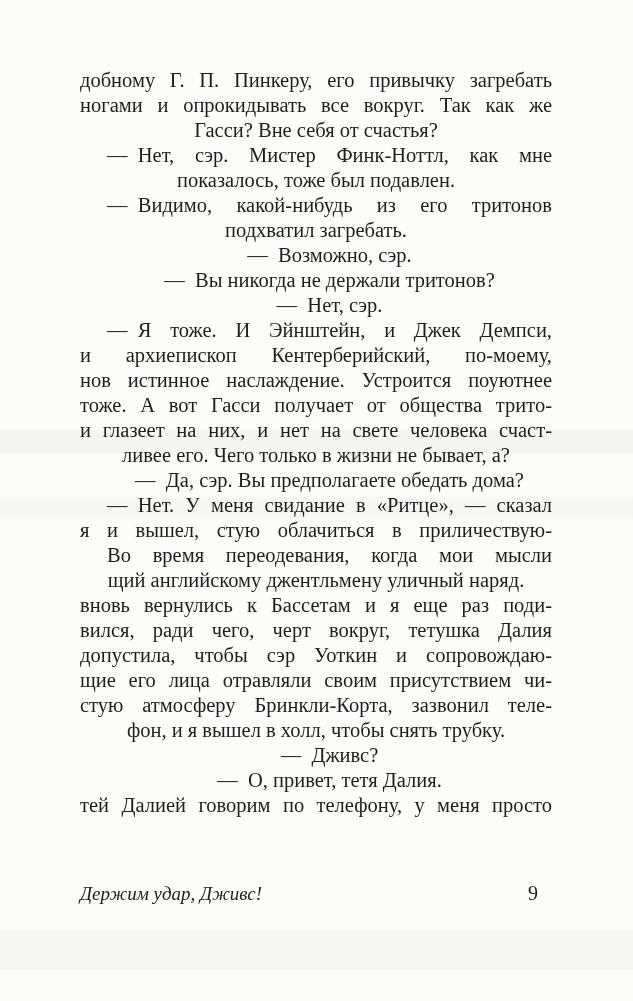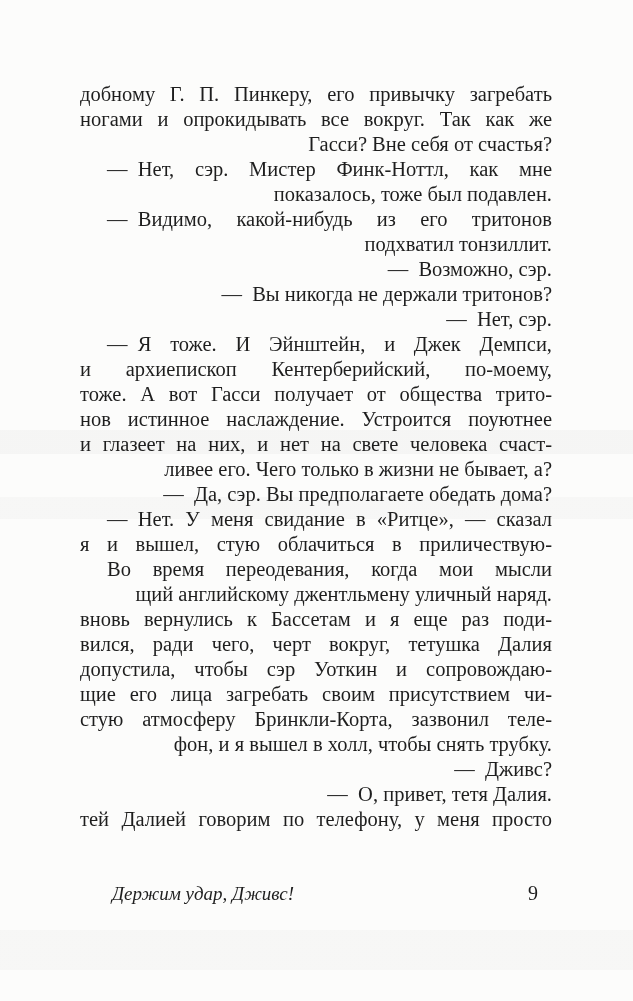--- a/index.html
+++ b/index.html
@@ -16,30 +16,30 @@
     color: #1e1e1e;
     background:
       linear-gradient(rgba(120,120,120,0.05), rgba(120,120,120,0.05)) 0px 430px / 633px 24px no-repeat,
       linear-gradient(rgba(120,120,120,0.04), rgba(120,120,120,0.04)) 0px 497px / 633px 22px no-repeat,
       linear-gradient(rgba(120,120,120,0.04), rgba(120,120,120,0.04)) 0px 930px / 633px 40px no-repeat,
       #fcfcfb;
   }
   .text-block {
     position: absolute;
     left: 80px;
-    top: 82px;
+    top: 68px;
     width: 472px;
   }
   .line {
     height: 25px;
     line-height: 25px;
     font-size: 20.5px;
     white-space: normal;
     overflow: hidden;
-    text-align: right;
+    text-align: center;
   }
   .line.j {
     text-align: justify;
     text-align-last: justify;
   }
   .line.ind {
     padding-left: 27px;
   }
   .footer {
     position: absolute;
@@ -47,58 +47,57 @@
     top: 881px;
     width: 472px;
     display: flex;
     justify-content: space-between;
     align-items: baseline;
   }
   .running-title {
     font-style: italic;
     font-size: 19px;
     line-height: 25px;
-    margin-left: 32px;
   }
   .page-number {
     font-size: 20px;
     line-height: 25px;
     margin-right: 14px;
   }
 </style>
 </head>
 <body>
 
 <div class="page">
   <div class="text-block" id="text-block">
       <div class="line j">добному Г. П. Пинкеру, его привычку загребать</div>
       <div class="line j">ногами и опрокидывать все вокруг. Так как же</div>
       <div class="line">Гасси? Вне себя от счастья?</div>
       <div class="line j ind">— Нет, сэр. Мистер Финк-Ноттл, как мне</div>
       <div class="line">показалось, тоже был подавлен.</div>
       <div class="line j ind">— Видимо, какой-нибудь из его тритонов</div>
-      <div class="line">подхватил тонзиллит.</div>
+      <div class="line">подхватил загребать.</div>
       <div class="line ind">— Возможно, сэр.</div>
       <div class="line ind">— Вы никогда не держали тритонов?</div>
       <div class="line ind">— Нет, сэр.</div>
       <div class="line j ind">— Я тоже. И Эйнштейн, и Джек Демпси,</div>
       <div class="line j">и архиепископ Кентерберийский, по-моему,</div>
+      <div class="line j">нов истинное наслаждение. Устроится поуютнее</div>
       <div class="line j">тоже. А вот Гасси получает от общества трито-</div>
-      <div class="line j">нов истинное наслаждение. Устроится поуютнее</div>
       <div class="line j">и глазеет на них, и нет на свете человека счаст-</div>
       <div class="line">ливее его. Чего только в жизни не бывает, а?</div>
       <div class="line ind">— Да, сэр. Вы предполагаете обедать дома?</div>
       <div class="line j ind">— Нет. У меня свидание в «Ритце», — сказал</div>
       <div class="line j">я и вышел, стую облачиться в приличествую-</div>
       <div class="line j ind">Во время переодевания, когда мои мысли</div>
       <div class="line">щий английскому джентльмену уличный наряд.</div>
       <div class="line j">вновь вернулись к Бассетам и я еще раз поди-</div>
       <div class="line j">вился, ради чего, черт вокруг, тетушка Далия</div>
       <div class="line j">допустила, чтобы сэр Уоткин и сопровождаю-</div>
-      <div class="line j">щие его лица загребать своим присутствием чи-</div>
+      <div class="line j">щие его лица отравляли своим присутствием чи-</div>
       <div class="line j">стую атмосферу Бринкли-Корта, зазвонил теле-</div>
       <div class="line">фон, и я вышел в холл, чтобы снять трубку.</div>
       <div class="line ind">— Дживс?</div>
       <div class="line ind">— О, привет, тетя Далия.</div>
       <div class="line j">тей Далией говорим по телефону, у меня просто</div>
     </div>
   <div class="footer">
     <span class="running-title">Держим удар, Дживс!</span>
     <span class="page-number">9</span>
   </div>

